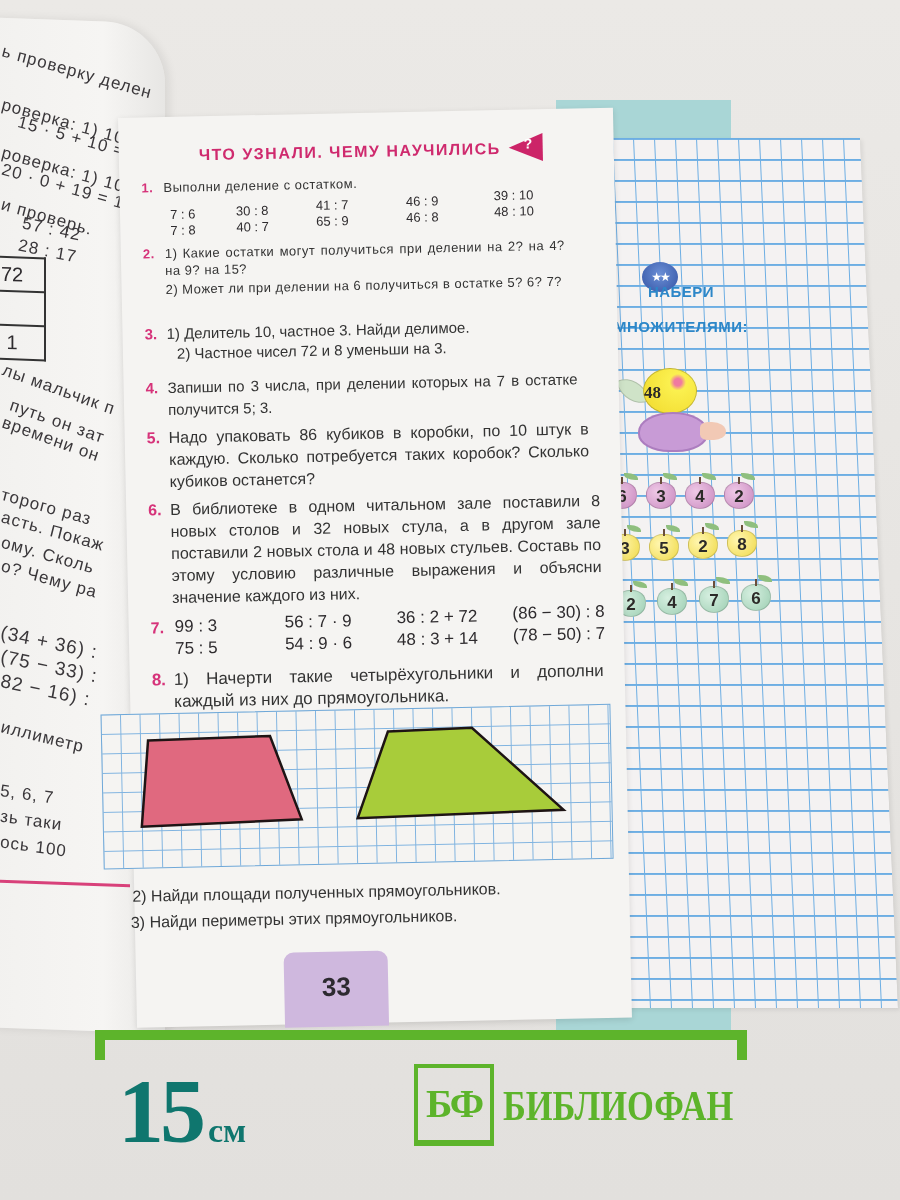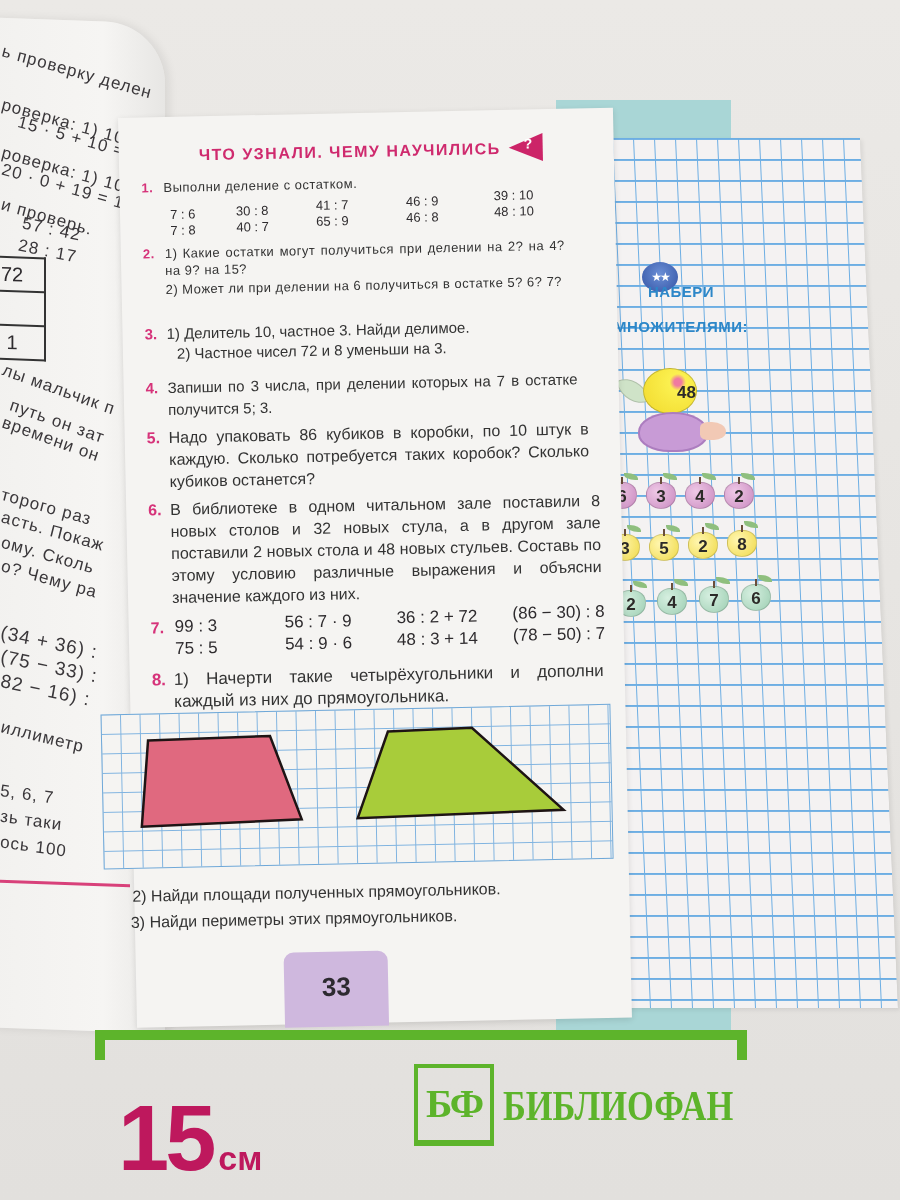--- a/index.html
+++ b/index.html
@@ -122,21 +122,21 @@
     background: #8fbf7e; border-radius: 0 80% 0 80%;
   }
   .apple.pink { background: radial-gradient(circle at 35% 35%, #efc8e6, #c98ac0); }
   .apple.yellow { background: radial-gradient(circle at 35% 35%, #fff6b0, #f0da4a); }
   .apple.green { background: radial-gradient(circle at 35% 35%, #d6efe0, #9ecfb3); }
 
   .big-apple {
     position: absolute; left: 73px; top: 230px; width: 54px; height: 46px; border-radius: 50%;
     background: radial-gradient(circle at 65% 30%, #f07aa0 0 8%, #fbf04f 18%, #f1d92c 100%);
     border: 1px solid rgba(0,0,0,0.2);
-    font-size: 17px; font-weight: bold; text-align: right; line-height: 48px; color: #2c2a28;
+    font-size: 17px; font-weight: bold; text-align: left; line-height: 48px; color: #2c2a28; font-family: Liberation Serif, serif;
   }
   .big-leaf {
     position: absolute; left: 50px; top: 238px; width: 26px; height: 30px;
     background: #cfe3c8; border-radius: 0 90% 0 90%; transform: rotate(-20deg);
     border: 1px solid rgba(0,0,0,0.15);
   }
   .hedgehog {
     position: absolute; left: 68px; top: 274px; width: 70px; height: 40px;
     background: #c89bd6; border-radius: 50% 50% 45% 45%;
     box-shadow: inset 0 0 0 2px rgba(120,70,150,0.35);
@@ -145,22 +145,22 @@
     position: absolute; left: 130px; top: 284px; width: 26px; height: 18px;
     background: #f2c9b5; border-radius: 40% 70% 60% 40%;
   }
 
   
   .shelf-bracket {
     position: absolute; left: 95px; top: 1030px; width: 652px; height: 30px;
     border-top: 10px solid #5db42b; border-left: 10px solid #5db42b; border-right: 10px solid #5db42b;
   }
   .size-label {
-    position: absolute; left: 118px; top: 1058px; color: #be185d; font-weight: bold;
-    font-family: Liberation Sans, sans-serif; white-space: nowrap; margin-top: 28px;
+    position: absolute; left: 118px; top: 1058px; color: #0f766e; font-weight: bold;
+    font-family: Liberation Serif, serif; white-space: nowrap;
   }
   .size-label .num { font-size: 92px; letter-spacing: -4px; }
   .size-label .unit { font-size: 34px; margin-left: 6px; }
   .brand-logo {
     position: absolute; left: 414px; top: 1064px; width: 80px; height: 82px;
     border: 4px solid #5db42b; border-bottom-width: 6px;
     color: #5db42b; font-family: "Liberation Serif", serif; font-weight: bold;
     font-size: 40px; text-align: center; line-height: 72px; letter-spacing: -2px;
   }
   .brand-name {

